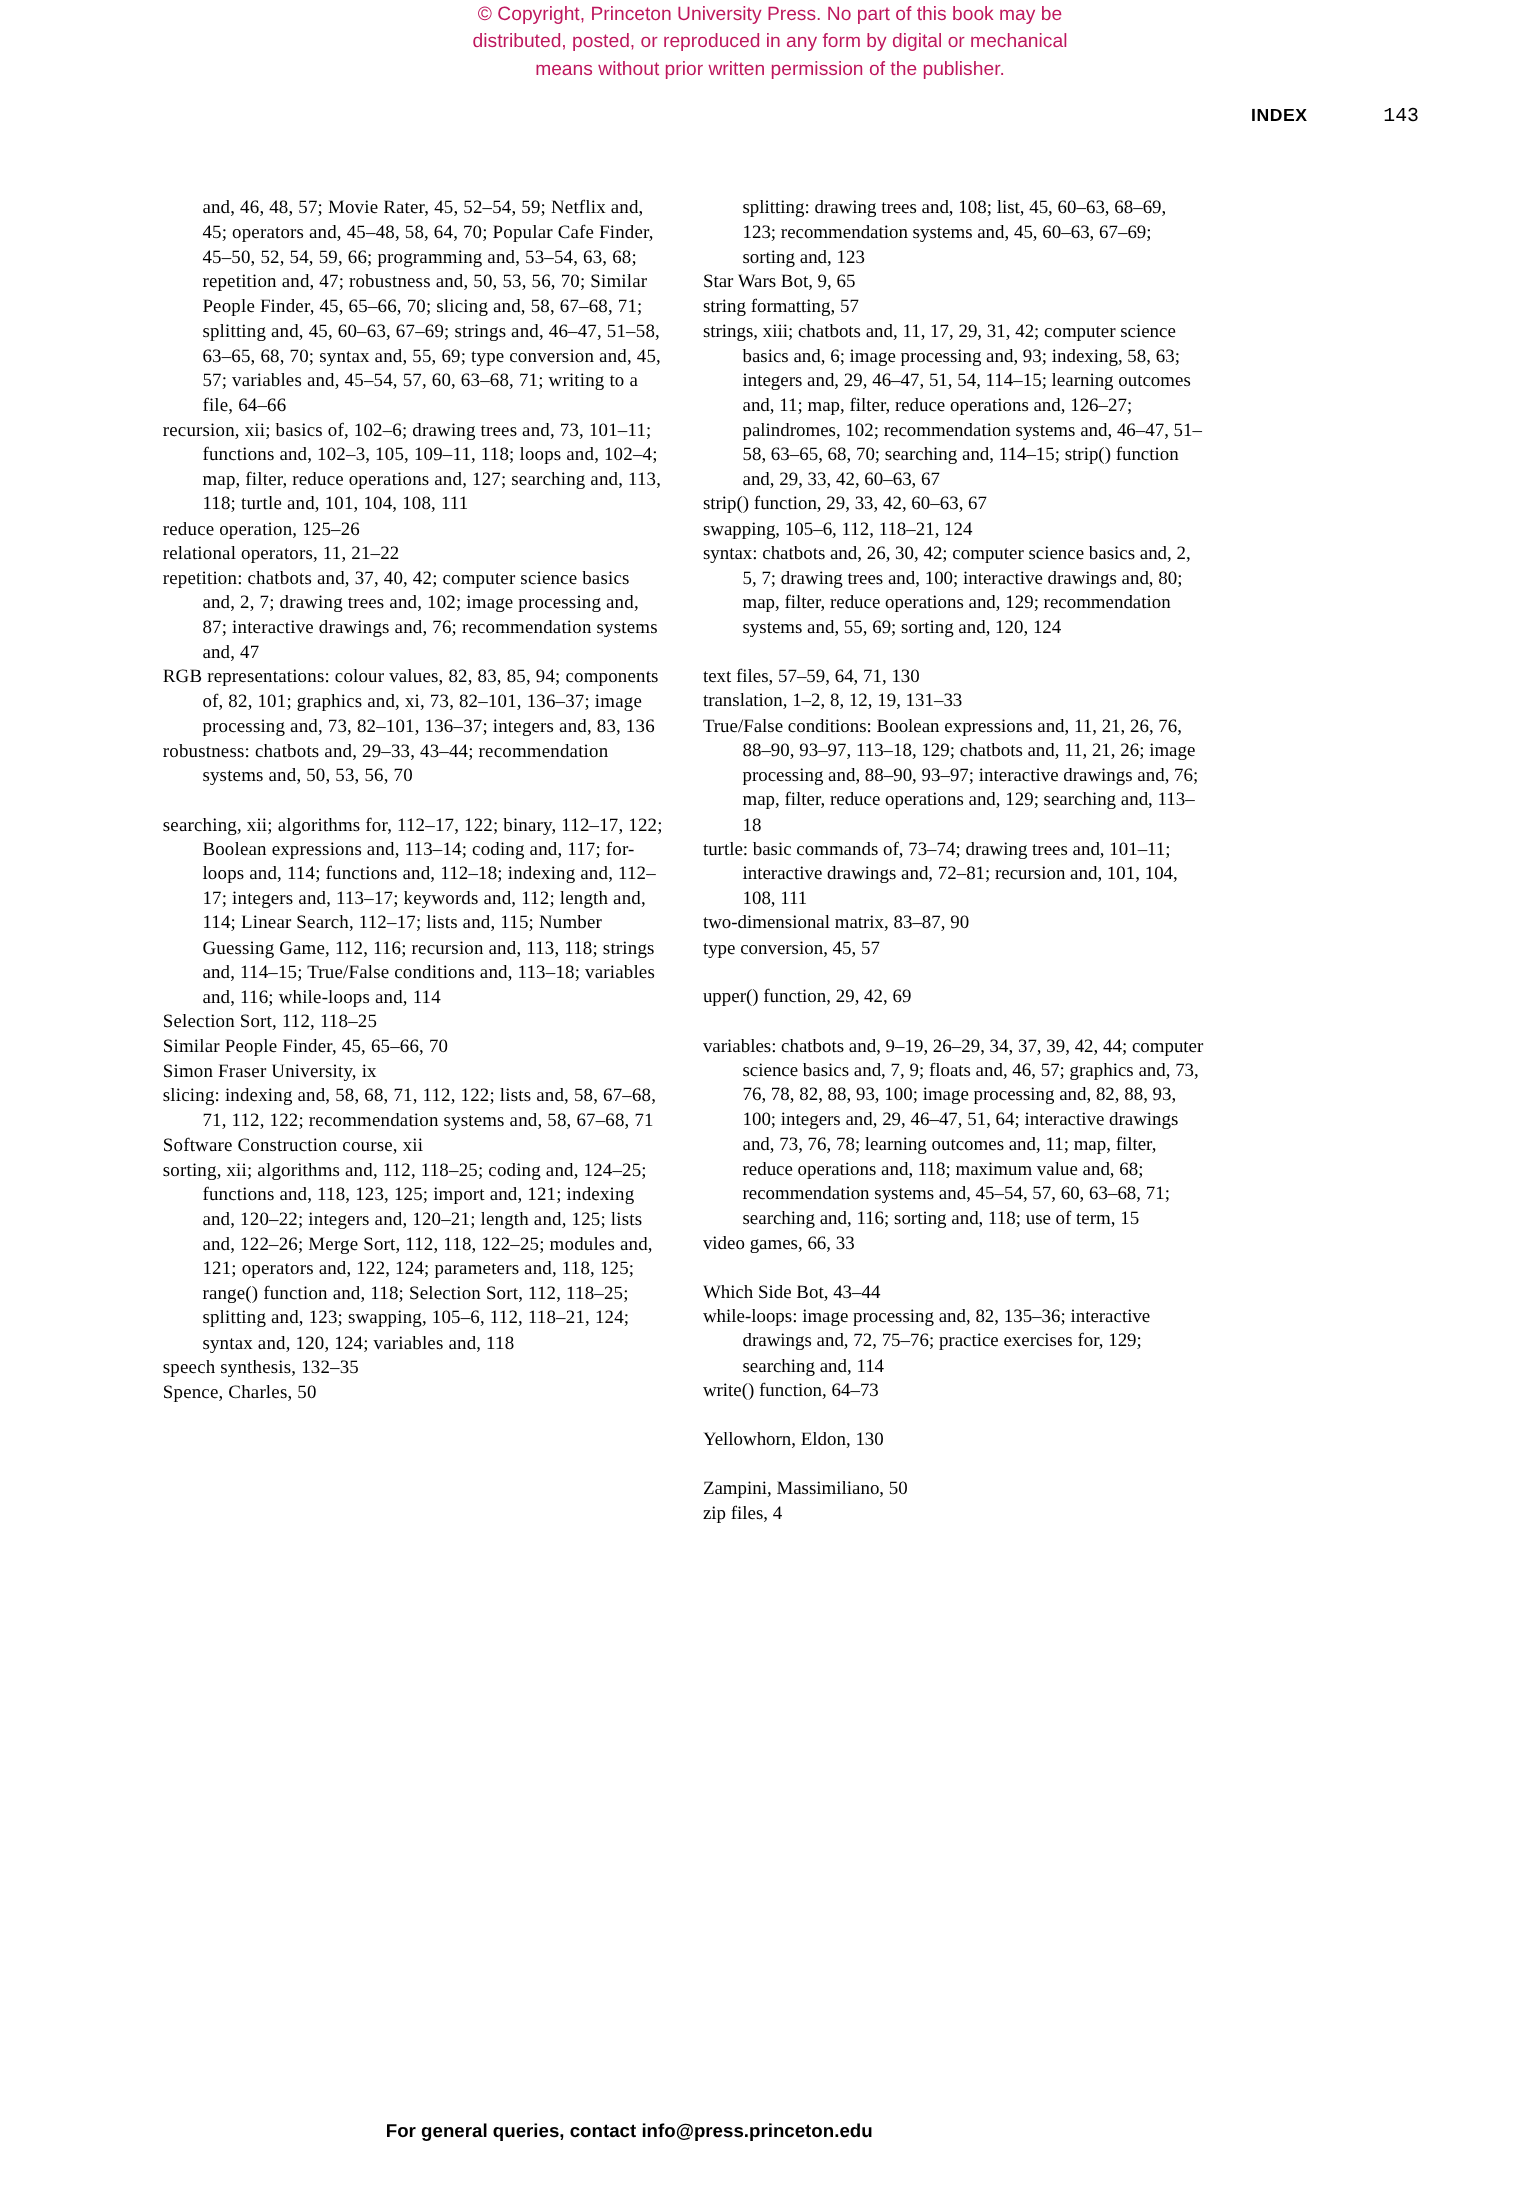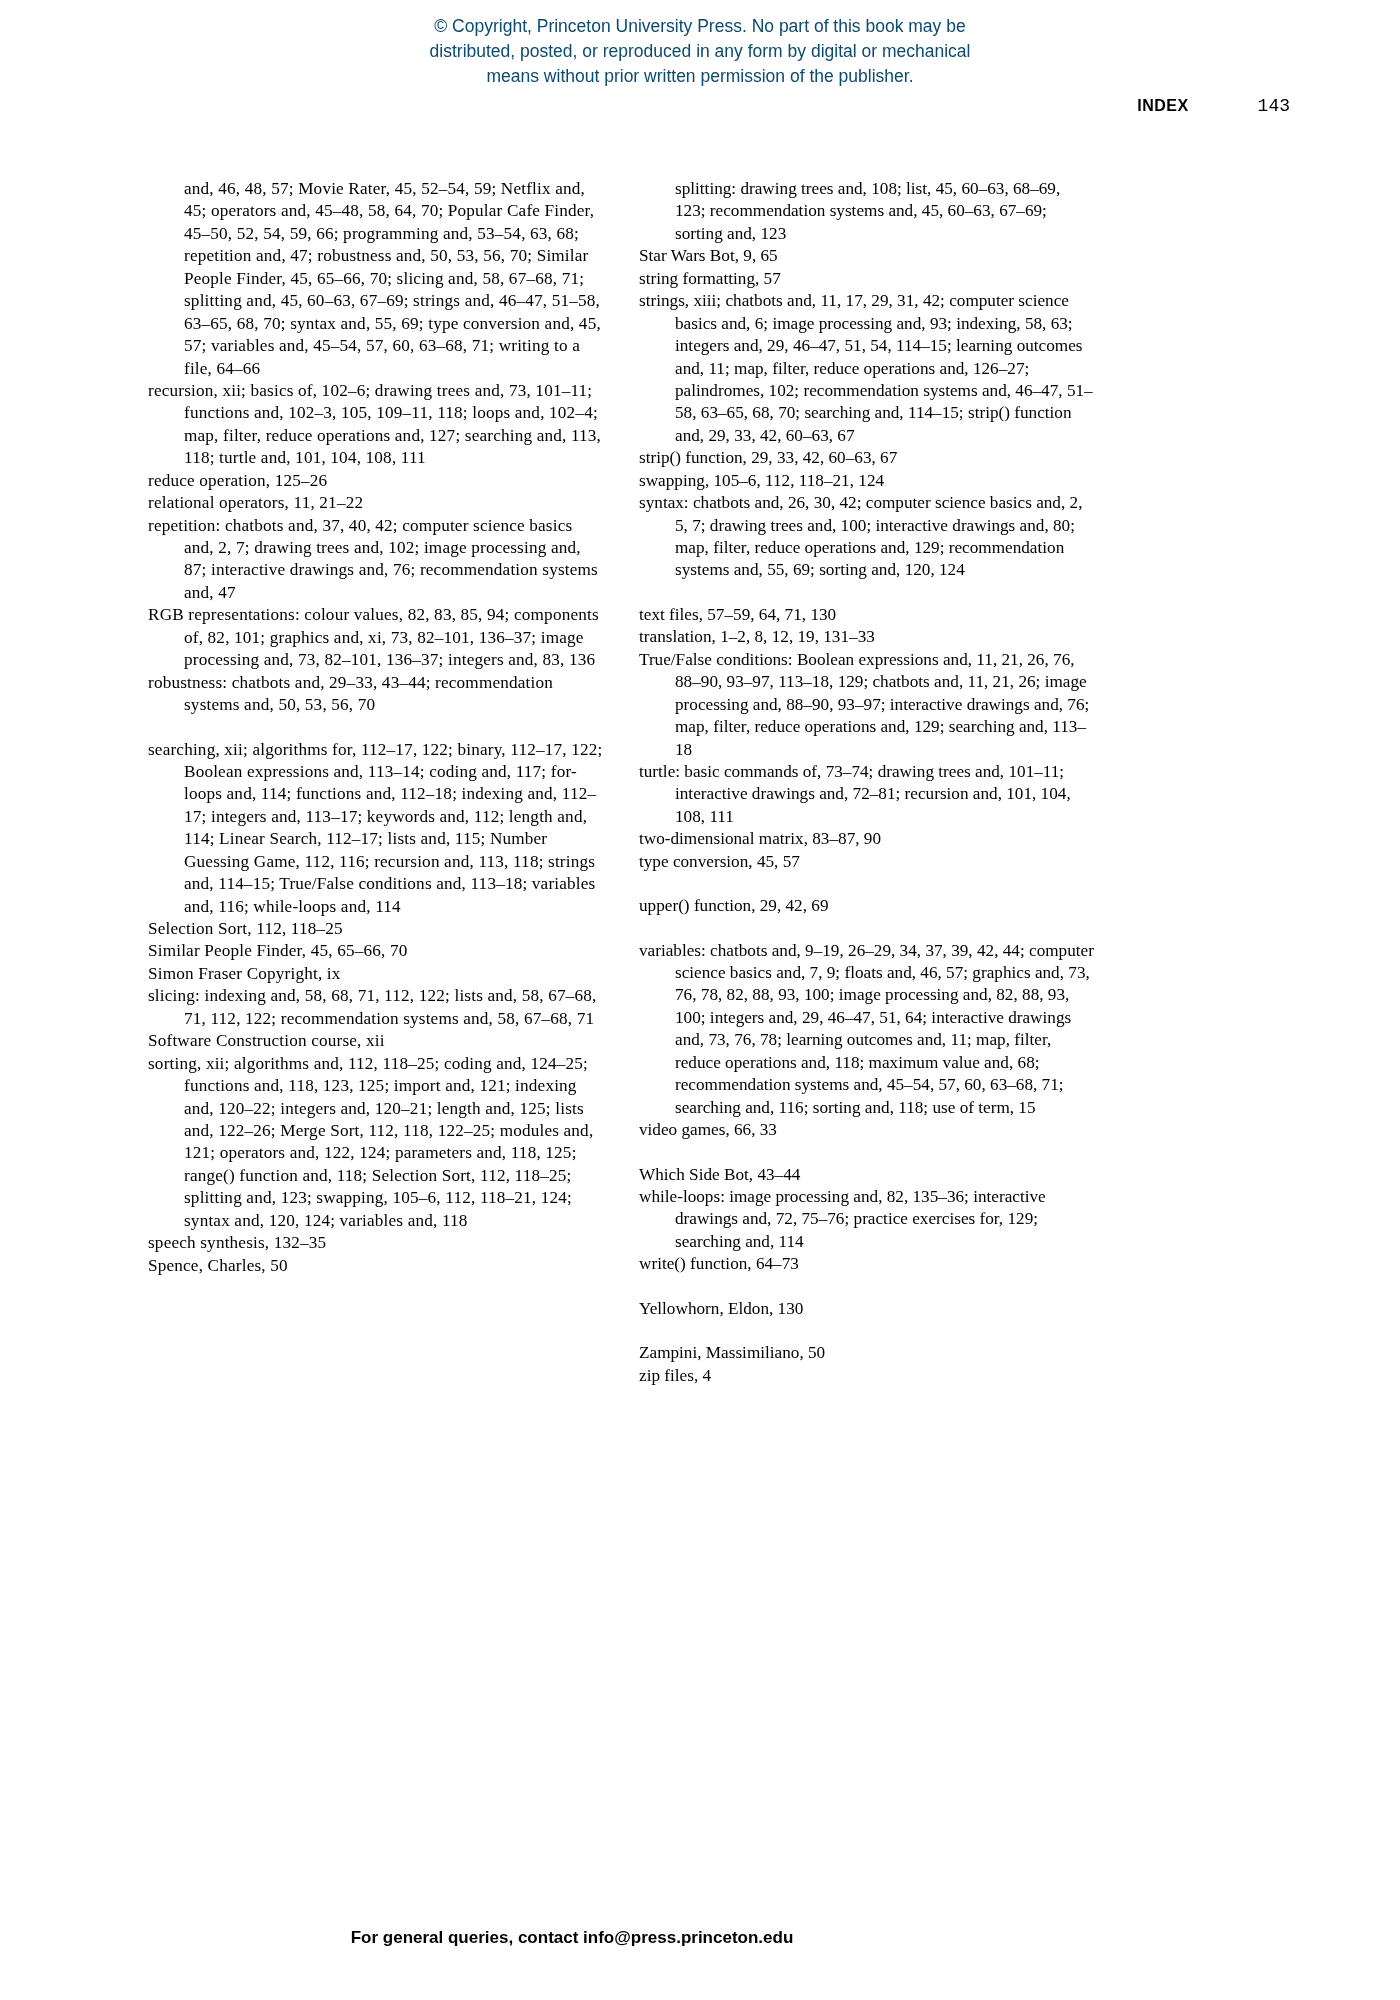--- a/index.html
+++ b/index.html
@@ -13,28 +13,28 @@
     position: relative;
     font-family: "Liberation Serif", serif;
     color: #000000;
   }
   .page {
     position: absolute;
     inset: 0;
   }
   .copyright {
     position: absolute;
-    top: 14px;
+    top: 0;
     left: 0;
     width: 1400px;
     text-align: center;
     font-family: "Liberation Sans", sans-serif;
     font-size: 17.5px;
     line-height: 1.42;
-    color: #0c4a6e;
+    color: #be185d;
   }
   .copyright span {
     display: block;
   }
   .running-head {
     position: absolute;
     top: 96px;
     right: 110px;
     font-family: "Liberation Sans", sans-serif;
     font-size: 16px;
@@ -106,21 +106,21 @@
         <p class="entry">recursion, xii; basics of, 102–6; drawing trees and, 73, 101–11; functions and, 102–3, 105, 109–11, 118; loops and, 102–4; map, filter, reduce operations and, 127; searching and, 113, 118; turtle and, 101, 104, 108, 111</p>
         <p class="entry">reduce operation, 125–26</p>
         <p class="entry">relational operators, 11, 21–22</p>
         <p class="entry">repetition: chatbots and, 37, 40, 42; computer science basics and, 2, 7; drawing trees and, 102; image processing and, 87; interactive drawings and, 76; recommendation systems and, 47</p>
         <p class="entry">RGB representations: colour values, 82, 83, 85, 94; components of, 82, 101; graphics and, xi, 73, 82–101, 136–37; image processing and, 73, 82–101, 136–37; integers and, 83, 136</p>
         <p class="entry">robustness: chatbots and, 29–33, 43–44; recommendation systems and, 50, 53, 56, 70</p>
         <div class="gap"></div>
         <p class="entry">searching, xii; algorithms for, 112–17, 122; binary, 112–17, 122; Boolean expressions and, 113–14; coding and, 117; for-loops and, 114; functions and, 112–18; indexing and, 112–17; integers and, 113–17; keywords and, 112; length and, 114; Linear Search, 112–17; lists and, 115; Number Guessing Game, 112, 116; recursion and, 113, 118; strings and, 114–15; True/False conditions and, 113–18; variables and, 116; while-loops and, 114</p>
         <p class="entry">Selection Sort, 112, 118–25</p>
         <p class="entry">Similar People Finder, 45, 65–66, 70</p>
-        <p class="entry">Simon Fraser Copyright, ix</p>
+        <p class="entry">Simon Fraser University, ix</p>
         <p class="entry">slicing: indexing and, 58, 68, 71, 112, 122; lists and, 58, 67–68, 71, 112, 122; recommendation systems and, 58, 67–68, 71</p>
         <p class="entry">Software Construction course, xii</p>
         <p class="entry">sorting, xii; algorithms and, 112, 118–25; coding and, 124–25; functions and, 118, 123, 125; import and, 121; indexing and, 120–22; integers and, 120–21; length and, 125; lists and, 122–26; Merge Sort, 112, 118, 122–25; modules and, 121; operators and, 122, 124; parameters and, 118, 125; range() function and, 118; Selection Sort, 112, 118–25; splitting and, 123; swapping, 105–6, 112, 118–21, 124; syntax and, 120, 124; variables and, 118</p>
         <p class="entry">speech synthesis, 132–35</p>
         <p class="entry">Spence, Charles, 50</p>
       </div>
     <div class="col col-right">
         <p class="entry" style="text-indent: 0px;">splitting: drawing trees and, 108; list, 45, 60–63, 68–69, 123; recommendation systems and, 45, 60–63, 67–69; sorting and, 123</p>
         <p class="entry">Star Wars Bot, 9, 65</p>
         <p class="entry">string formatting, 57</p>

